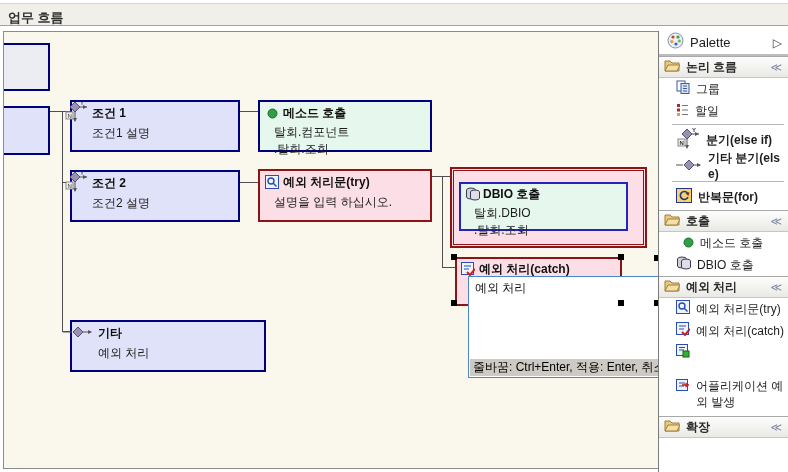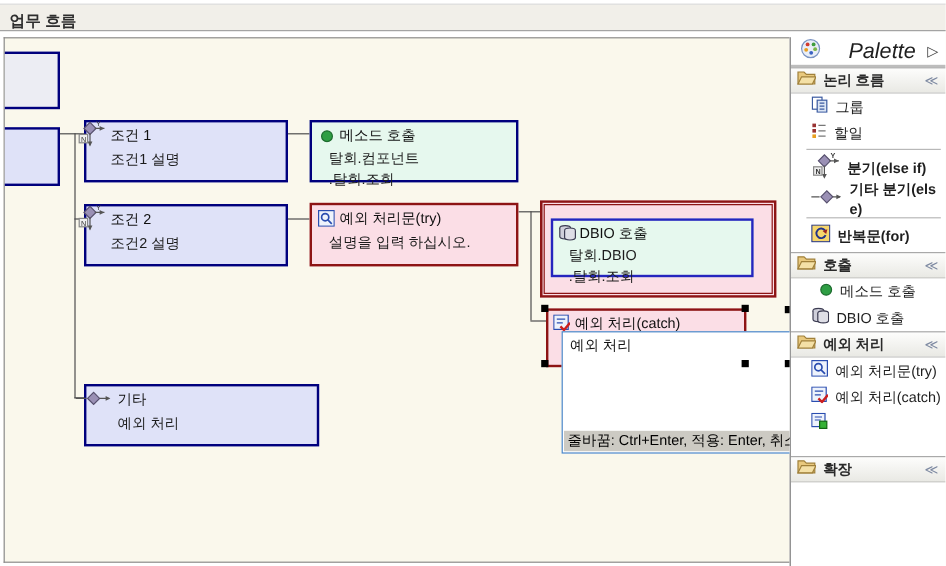--- a/index.html
+++ b/index.html
@@ -16,42 +16,42 @@
   .canvas { position:absolute; left:3px; top:31px; width:655px; height:438px;
             background:#faf8ec; border:1px solid #8c8c8c; border-right:none; overflow:hidden; }
 
   .line { position:absolute; background:#4f4f4f; z-index:1; }
 
   .node { position:absolute; border:2px solid #00007d; font-size:12px; color:#1c1c1c; z-index:2; }
   .lavender { background:#dfe2f8; }
   .mint { background:#e6f8ee; }
   .pinkbox { background:#fbdee6; border-color:#8d1414; }
   .graybox { background:#ecedf3; }
-  .node .ttl { font-weight:normal; color:#101010; white-space:nowrap; }
+  .node .ttl { font-weight:bold; color:#101010; white-space:nowrap; }
   .node .desc { white-space:nowrap; }
   .dicon { position:absolute; z-index:3; }
 
   .dbio-outer { box-shadow: inset 0 0 0 1px #fbdee6, inset 0 0 0 2px #8d1414; }
   .dbio-inner { position:absolute; left:7px; top:13px; width:169px; height:49px;
                 border:2px solid #2525be; background:#e6f8ee; }
 
   .edit-overlay { position:absolute; left:464px; top:244px; width:200px; height:102px;
                   background:#fff; border:1px solid #4a86c8; z-index:10; }
   .edit-overlay .etext { padding:3px 6px; font-size:12px; color:#111; }
   .edit-overlay .hint { position:absolute; left:1px; right:1px; bottom:1px; height:17px;
                         background:#cccac3; color:#000; font-size:12px; line-height:17px;
                         padding-left:3px; white-space:nowrap; overflow:hidden; }
   .handle { position:absolute; width:6px; height:6px; background:#000; z-index:12; }
 
   
   .palette { position:absolute; left:658px; top:31px; width:130px; height:441px;
              background:#fff; border-left:1px solid #7a7a7a; overflow:hidden; }
   .phead { height:25px; display:flex; align-items:center; padding:0 6px 0 8px;
            border-bottom:2px solid #bdbdbd; }
-  .phead .plabel { font-size:18px; color:#1e1e1e; margin-left:23px; flex:1;font-style:italic; }
+  .phead .plabel { font-size:13px; color:#1e1e1e; margin-left:6px; flex:1; }
   .phead .expander { color:#444; font-size:12px; }
   .psec { height:22px; display:flex; align-items:center; padding:0 5px;
           background:linear-gradient(#fdfdfc,#e9e9e4); border-top:1px solid #a9a9a9;
           border-bottom:1px solid #c6c6c3; }
   .psec .slabel { font-size:12px; font-weight:bold; color:#2a2a2a; margin-left:6px; flex:1; white-space:nowrap;font-family:Liberation Serif, serif; }
   .psec .pin { color:#7d89a1; font-size:11px; letter-spacing:-2px; margin-right:3px; }
   .pitem { display:flex; align-items:center; padding-left:17px; height:22px; cursor:default; }
   .pitem .ilabel { font-size:12px; color:#1e1e1e; margin-left:6px; width:100px;
                    line-height:16px; word-break:break-all; }
   .pitem.tall { height:26px;font-weight:bold; }
@@ -363,20 +363,32 @@
     <span class="icn">
       <svg width="14" height="14">
           <rect x="0.5" y="0.5" width="11" height="11" fill="#eef3fc" stroke="#2a4db0"></rect>
           <line x1="3" y1="3.5" x2="9" y2="3.5" stroke="#2a4db0"></line>
           <line x1="3" y1="6" x2="8" y2="6" stroke="#2a4db0"></line>
           <rect x="7" y="7" width="6" height="6" fill="#35b135" stroke="#116611"></rect>
         </svg>
     </span>
   </div>
 
+  <div class="pitem two" style="height:36px">
+    <span class="icn">
+      <svg width="14" height="14">
+          <rect x="0.5" y="1.5" width="11" height="11" fill="#eef3fc" stroke="#2a4db0"></rect>
+          <line x1="3" y1="5" x2="9" y2="5" stroke="#2a4db0"></line>
+          <line x1="3" y1="8" x2="8" y2="8" stroke="#2a4db0"></line>
+          <line x1="6" y1="7" x2="12.5" y2="7" stroke="#cc1f1f" stroke-width="1.6"></line>
+          <polygon points="13.5,7 9.5,4.5 9.5,9.5" fill="#cc1f1f"></polygon>
+        </svg>
+    </span>
+    <span class="ilabel">어플리케이션 예외 발생</span>
+  </div>
 
   <div class="psec" style="margin-top:4px">
     <span class="icn">
       <svg width="16" height="13">
           <path d="M1 2 h5 l2 2 h7 v8 h-14 z" fill="#e9c97e" stroke="#a0803a"></path>
           <path d="M1 12 L4 6 h12 l-3 6 z" fill="#f4e0a6" stroke="#a0803a"></path>
         </svg>
     </span>
     <span class="slabel">확장</span>
     <span class="pin">≪</span>

